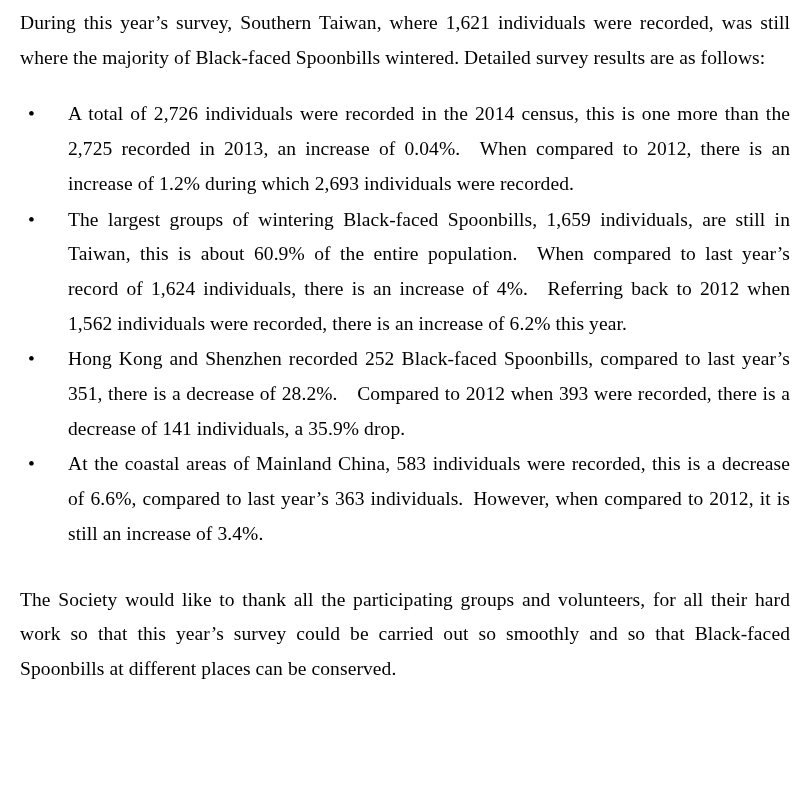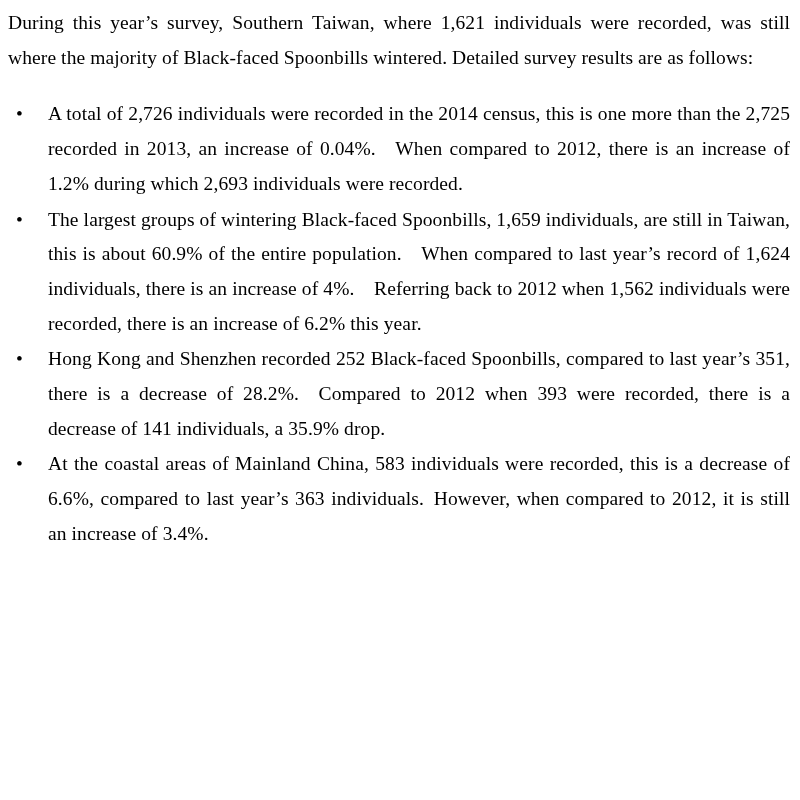--- a/index.html
+++ b/index.html
@@ -11,21 +11,21 @@
     width: 800px;
     height: 800px;
     overflow: hidden;
     font-family: "Liberation Serif", serif;
     color: #000000;
   }
   .page {
     width: 800px;
     height: 800px;
     box-sizing: border-box;
-    padding: 6px 10px 0 8px;
+    padding: 6px 10px 0 20px;
   }
   p.para {
     margin: 0;
     font-size: 19.5px;
     line-height: 1.78;
     text-align: justify;
     text-justify: inter-word;
     letter-spacing: 0.1px;
   }
   .spacer-small { height: 22px; }
@@ -48,20 +48,21 @@
   }
   ul.bullets li .bullet-mark {
     position: absolute;
     left: 8px;
     top: 0;
     font-size: 19.5px;
     line-height: 1.78;
   }
   ul.bullets li .item-text {
     display: block;
+    margin-left: 8px;
   }
   
   .item-text, p.para { hyphens: none; }
 </style>
 </head>
 <body>
 
 <div class="page">
 
   <p class="para">During this year’s survey, Southern Taiwan, where 1,621 individuals were recorded, was still where the majority of Black-faced Spoonbills wintered. Detailed survey results are as follows:</p>
@@ -82,14 +83,15 @@
       <span class="item-text">Hong Kong and Shenzhen recorded 252 Black-faced Spoonbills, compared to last year’s 351, there is a decrease of 28.2%. Compared to 2012 when 393 were recorded, there is a decrease of 141 individuals, a 35.9% drop.</span>
     </li>
     <li>
       <span class="bullet-mark">•</span>
       <span class="item-text">At the coastal areas of Mainland China, 583 individuals were recorded, this is a decrease of 6.6%, compared to last year’s 363 individuals. However, when compared to 2012, it is still an increase of 3.4%.</span>
     </li>
   </ul>
 
   <div class="spacer-large"></div>
 
+  <p class="para">The Society would like to thank all the participating groups and volunteers, for all their hard work so that this year’s survey could be carried out so smoothly and so that Black-faced Spoonbills at different places can be conserved.</p>
 
 </div>
 
 </body></html>

